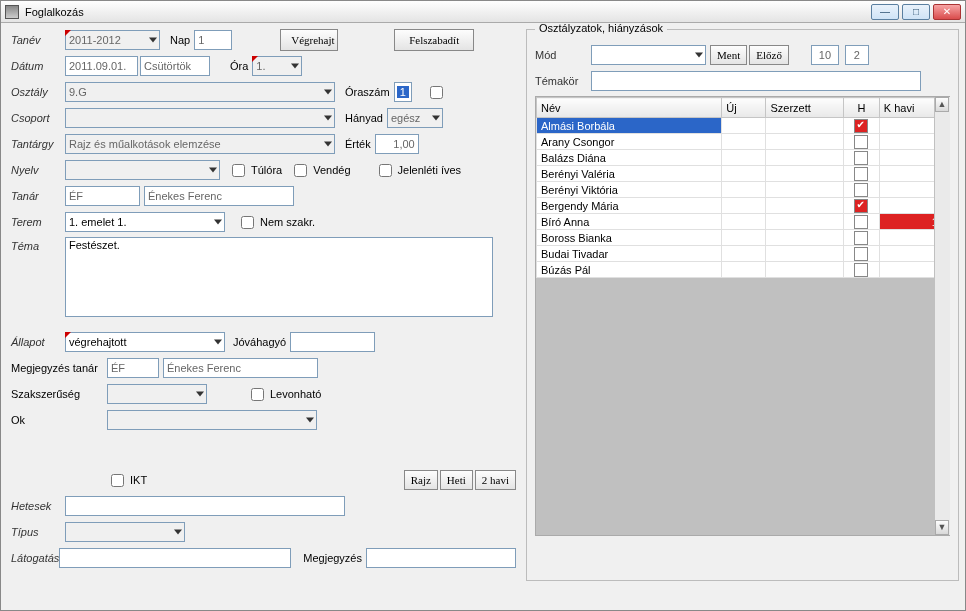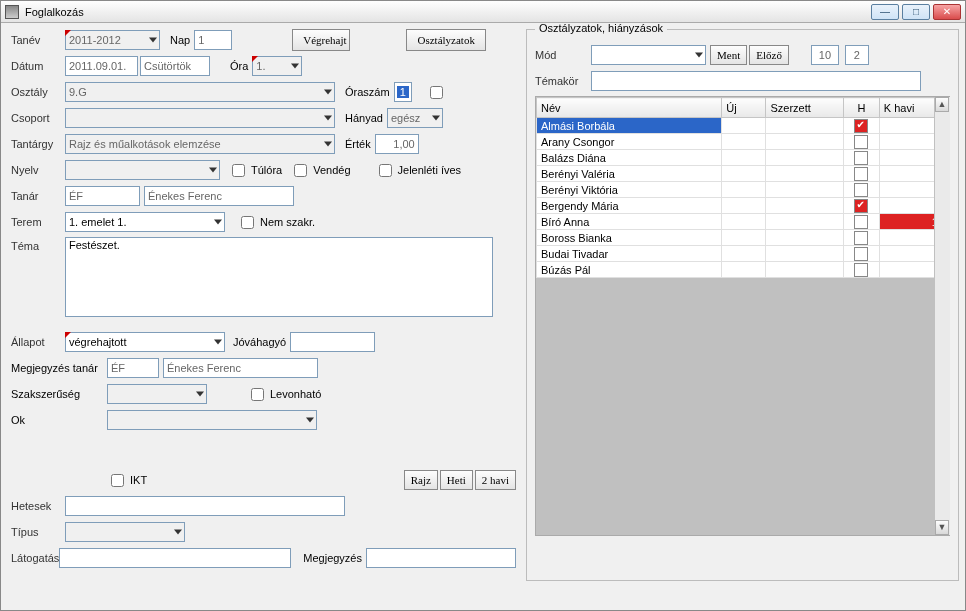--- a/index.html
+++ b/index.html
@@ -50,21 +50,21 @@
   .fieldset {
     border: 1px solid #bcbcbc;
     position: relative;
     padding: 14px 8px 8px 8px;
   }
   .fieldset .legend {
     position: absolute; top: -8px; left: 8px;
     background: #f0f0f0; padding: 0 4px; font-size: 11px;
   }
   .row { display:flex; align-items:center; margin-bottom: 4px; min-height:22px; }
-  .lbl { width: 54px; color:#333; }
+  .lbl { width: 54px; color:#333;font-style:italic; }
   .lbl2 { width: 56px; color:#333; }
   .lbl-wide { width: 96px; }
   .lbl-inline { margin-left:6px; margin-right:4px; }
   select, input[type=text], textarea {
     font: 11px Tahoma, Arial, sans-serif;
     border: 1px solid #7f9db9;
     background: #fff;
     height: 20px;
     padding: 1px 3px;
   }
@@ -166,22 +166,22 @@
 
   <div class="content">
 
     <div class="leftpane">
 
       <div class="row">
         <span class="lbl">Tanév</span>
         <span class="dd redmark"><select style="width:95px" class="ro"><option>2011-2012</option></select></span>
         <span class="lbl-inline" style="margin-left:10px">Nap</span>
         <input type="text" style="width: 38px;" class="ro" value="1">
-        <button class="btn" style="margin-left:60px;width:58px">Végrehajt</button>
-        <button class="btn" style="margin-left:56px;width:80px">Osztályzatok</button>
+        <button class="btn" style="margin-left:48px;width:58px">Végrehajt</button>
+        <button class="btn" style="margin-left:56px;width:80px">Felszabadít</button>
       </div>
 
       <div class="row">
         <span class="lbl">Dátum</span>
         <input type="text" style="width: 73px;" class="ro redmark" value="2011.09.01.">
         <input type="text" style="width: 70px; margin-left: 2px;" class="ro" value="Csütörtök">
         <span class="lbl-inline" style="margin-left:20px">Óra</span>
         <span class="dd redmark"><select style="width:50px" class="ro"><option>1.</option></select></span>
       </div>
 

